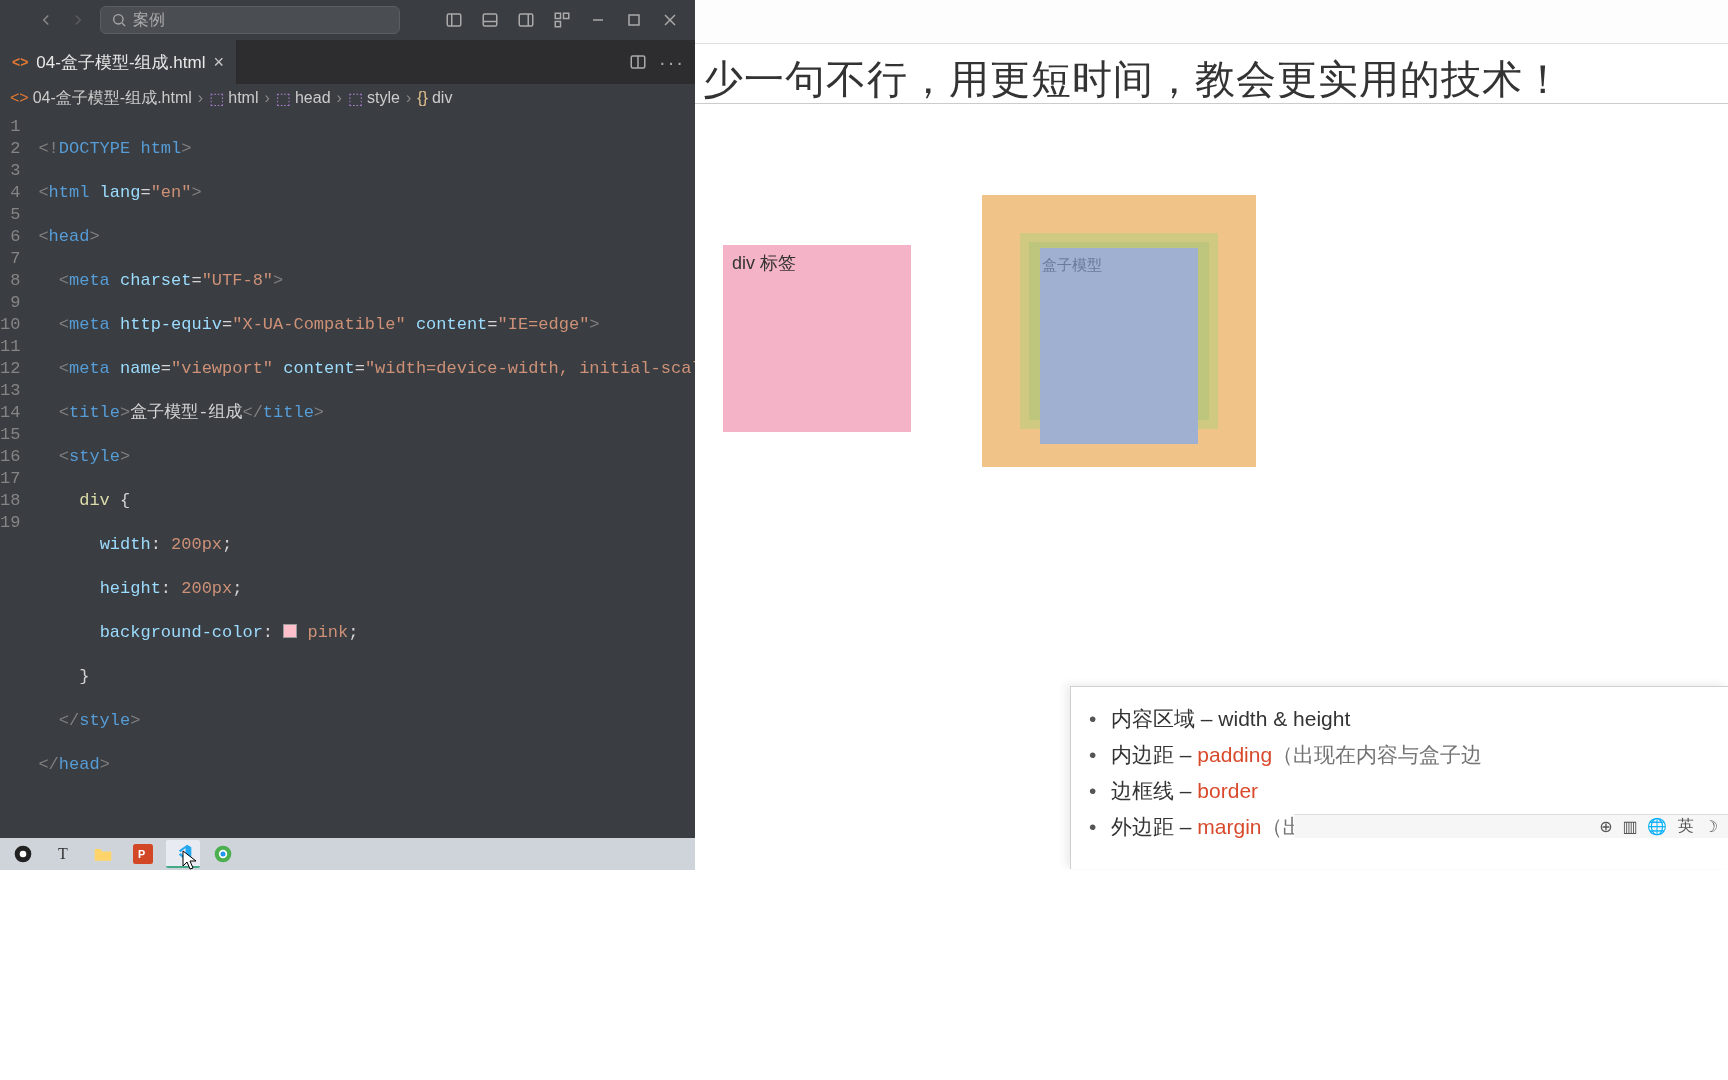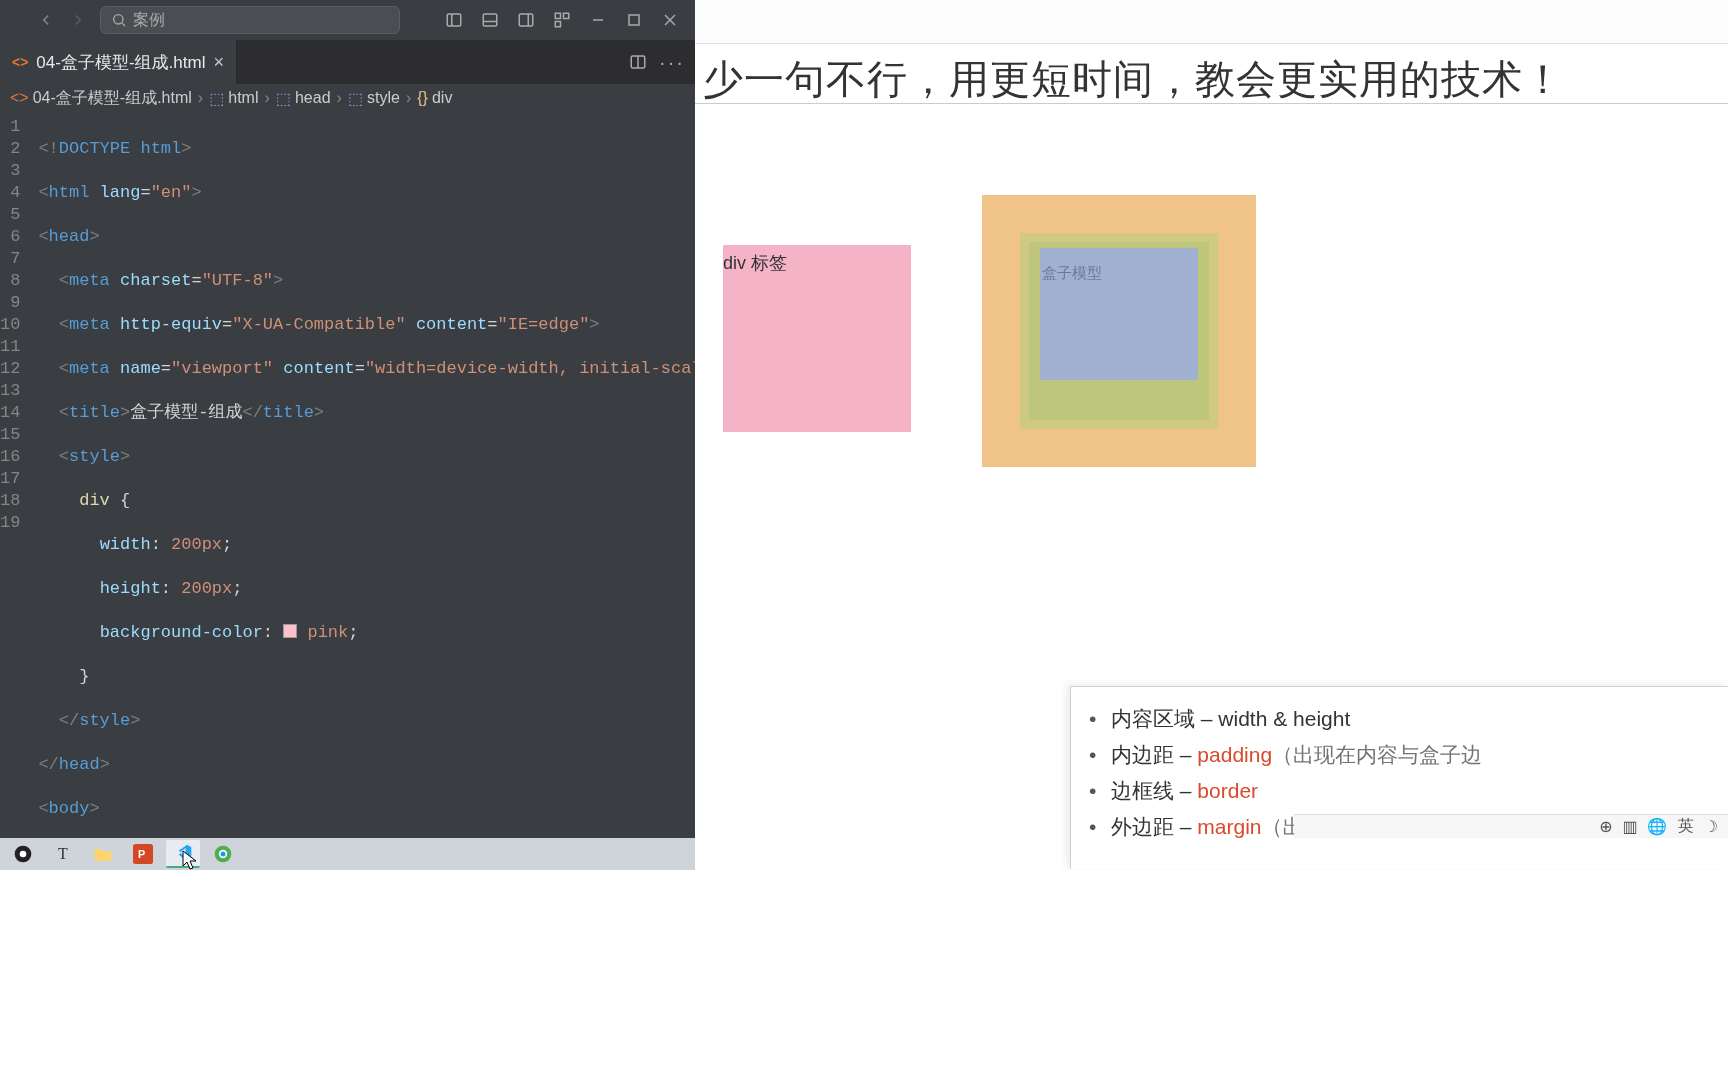--- a/index.html
+++ b/index.html
@@ -194,21 +194,21 @@
 
 .pink-box {
   position: absolute;
   left: 723px;
   top: 245px;
   width: 188px;
   height: 187px;
   background: #f5b3c7;
   font-size: 18px;
   color: #333;
-  padding: 6px 0;
+  padding: 6px 9px;
 }
 
 .box-model {
   position: absolute;
   left: 982px;
   top: 195px;
   width: 274px;
   height: 272px;
   background: #f0c388;
   display: flex;
@@ -227,25 +227,25 @@
   width: 180px;
   height: 178px;
   background: #bec57d;
   display: flex;
   align-items: flex-start;
   justify-content: center;
   padding-top: 4px;
 }
 .bm-content {
   width: 158px;
-  height: 132px;
+  height: 196px;
   background: #9fb0d0;
   font-size: 15px;
   color: #6a7a99;
-  padding: 16px 2px;
+  padding: 8px 2px;
   margin-top: 2px;
 }
 
 .legend {
   position: absolute;
   left: 1070px;
   top: 686px;
   right: 0;
   background: #fff;
   border-top: 1px solid #d0d0d0;
@@ -458,21 +458,20 @@
 <div class="line"><span class="p-gray">  &lt;</span><span class="p-blue">meta</span><span class="p-ltblue"> name</span><span class="p-white">=</span><span class="p-orange">"viewport"</span><span class="p-ltblue"> content</span><span class="p-white">=</span><span class="p-orange">"width=device-width, initial-scale=1.0"</span></div>
 <div class="line"><span class="p-gray">  &lt;</span><span class="p-blue">title</span><span class="p-gray">&gt;</span><span class="p-white">盒子模型-组成</span><span class="p-gray">&lt;/</span><span class="p-blue">title</span><span class="p-gray">&gt;</span></div>
 <div class="line"><span class="p-gray">  &lt;</span><span class="p-blue">style</span><span class="p-gray">&gt;</span></div>
 <div class="line"><span>    </span><span class="p-yellow">div</span><span class="p-white"> {</span></div>
 <div class="line"><span>      </span><span class="p-ltblue">width</span><span class="p-white">: </span><span class="p-orange">200px</span><span class="p-white">;</span></div>
 <div class="line"><span>      </span><span class="p-ltblue">height</span><span class="p-white">: </span><span class="p-orange">200px</span><span class="p-white">;</span></div>
 <div class="line"><span>      </span><span class="p-ltblue">background-color</span><span class="p-white">: </span><span class="color-swatch"></span> <span class="p-orange">pink</span><span class="p-white">;</span></div>
 <div class="line"><span class="p-white">    }</span></div>
 <div class="line"><span class="p-gray">  &lt;/</span><span class="p-blue">style</span><span class="p-gray">&gt;</span></div>
 <div class="line"><span class="p-gray">&lt;/</span><span class="p-blue">head</span><span class="p-gray">&gt;</span></div>
-<div class="line"><span class="p-gray">&lt;</span><span class="p-blue">body</span><span class="p-gray">&gt;</span></div>
 
 
 
     </div>
   </div>
 </div>
 
 <div class="browser">
   <div class="browser-top-bar"></div>
   <div class="slogan">少一句不行，用更短时间，教会更实用的技术！</div>

